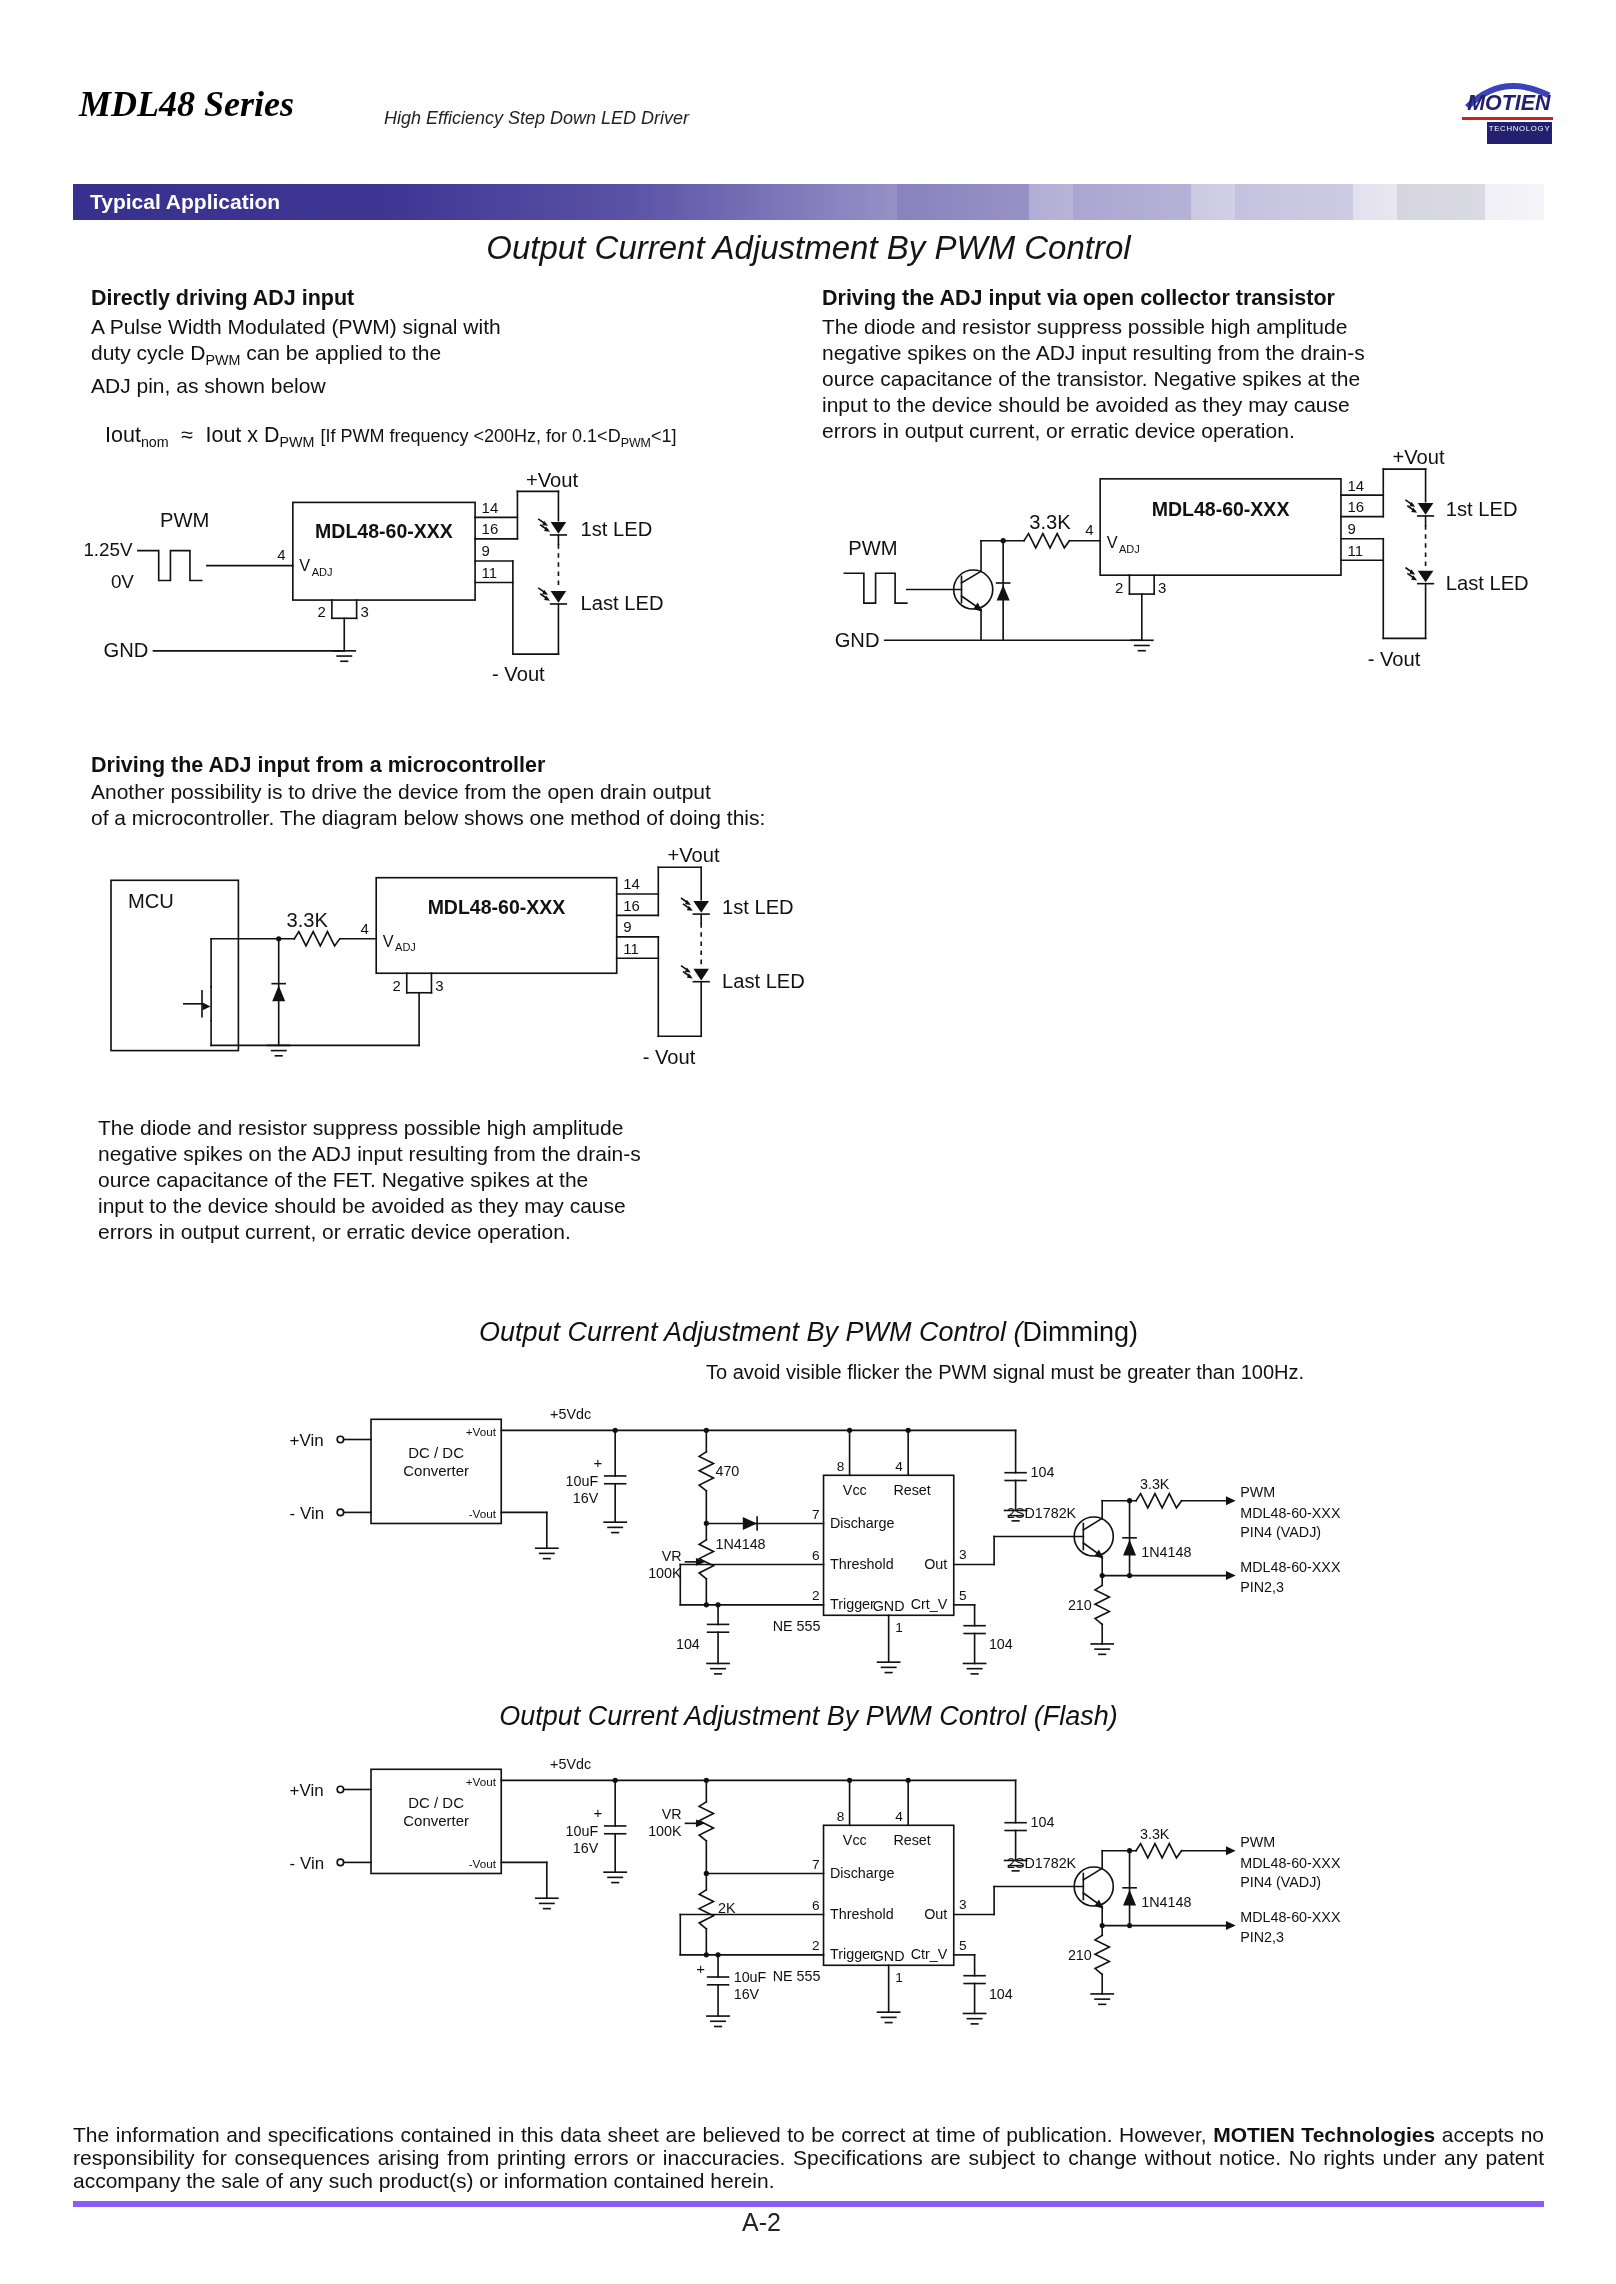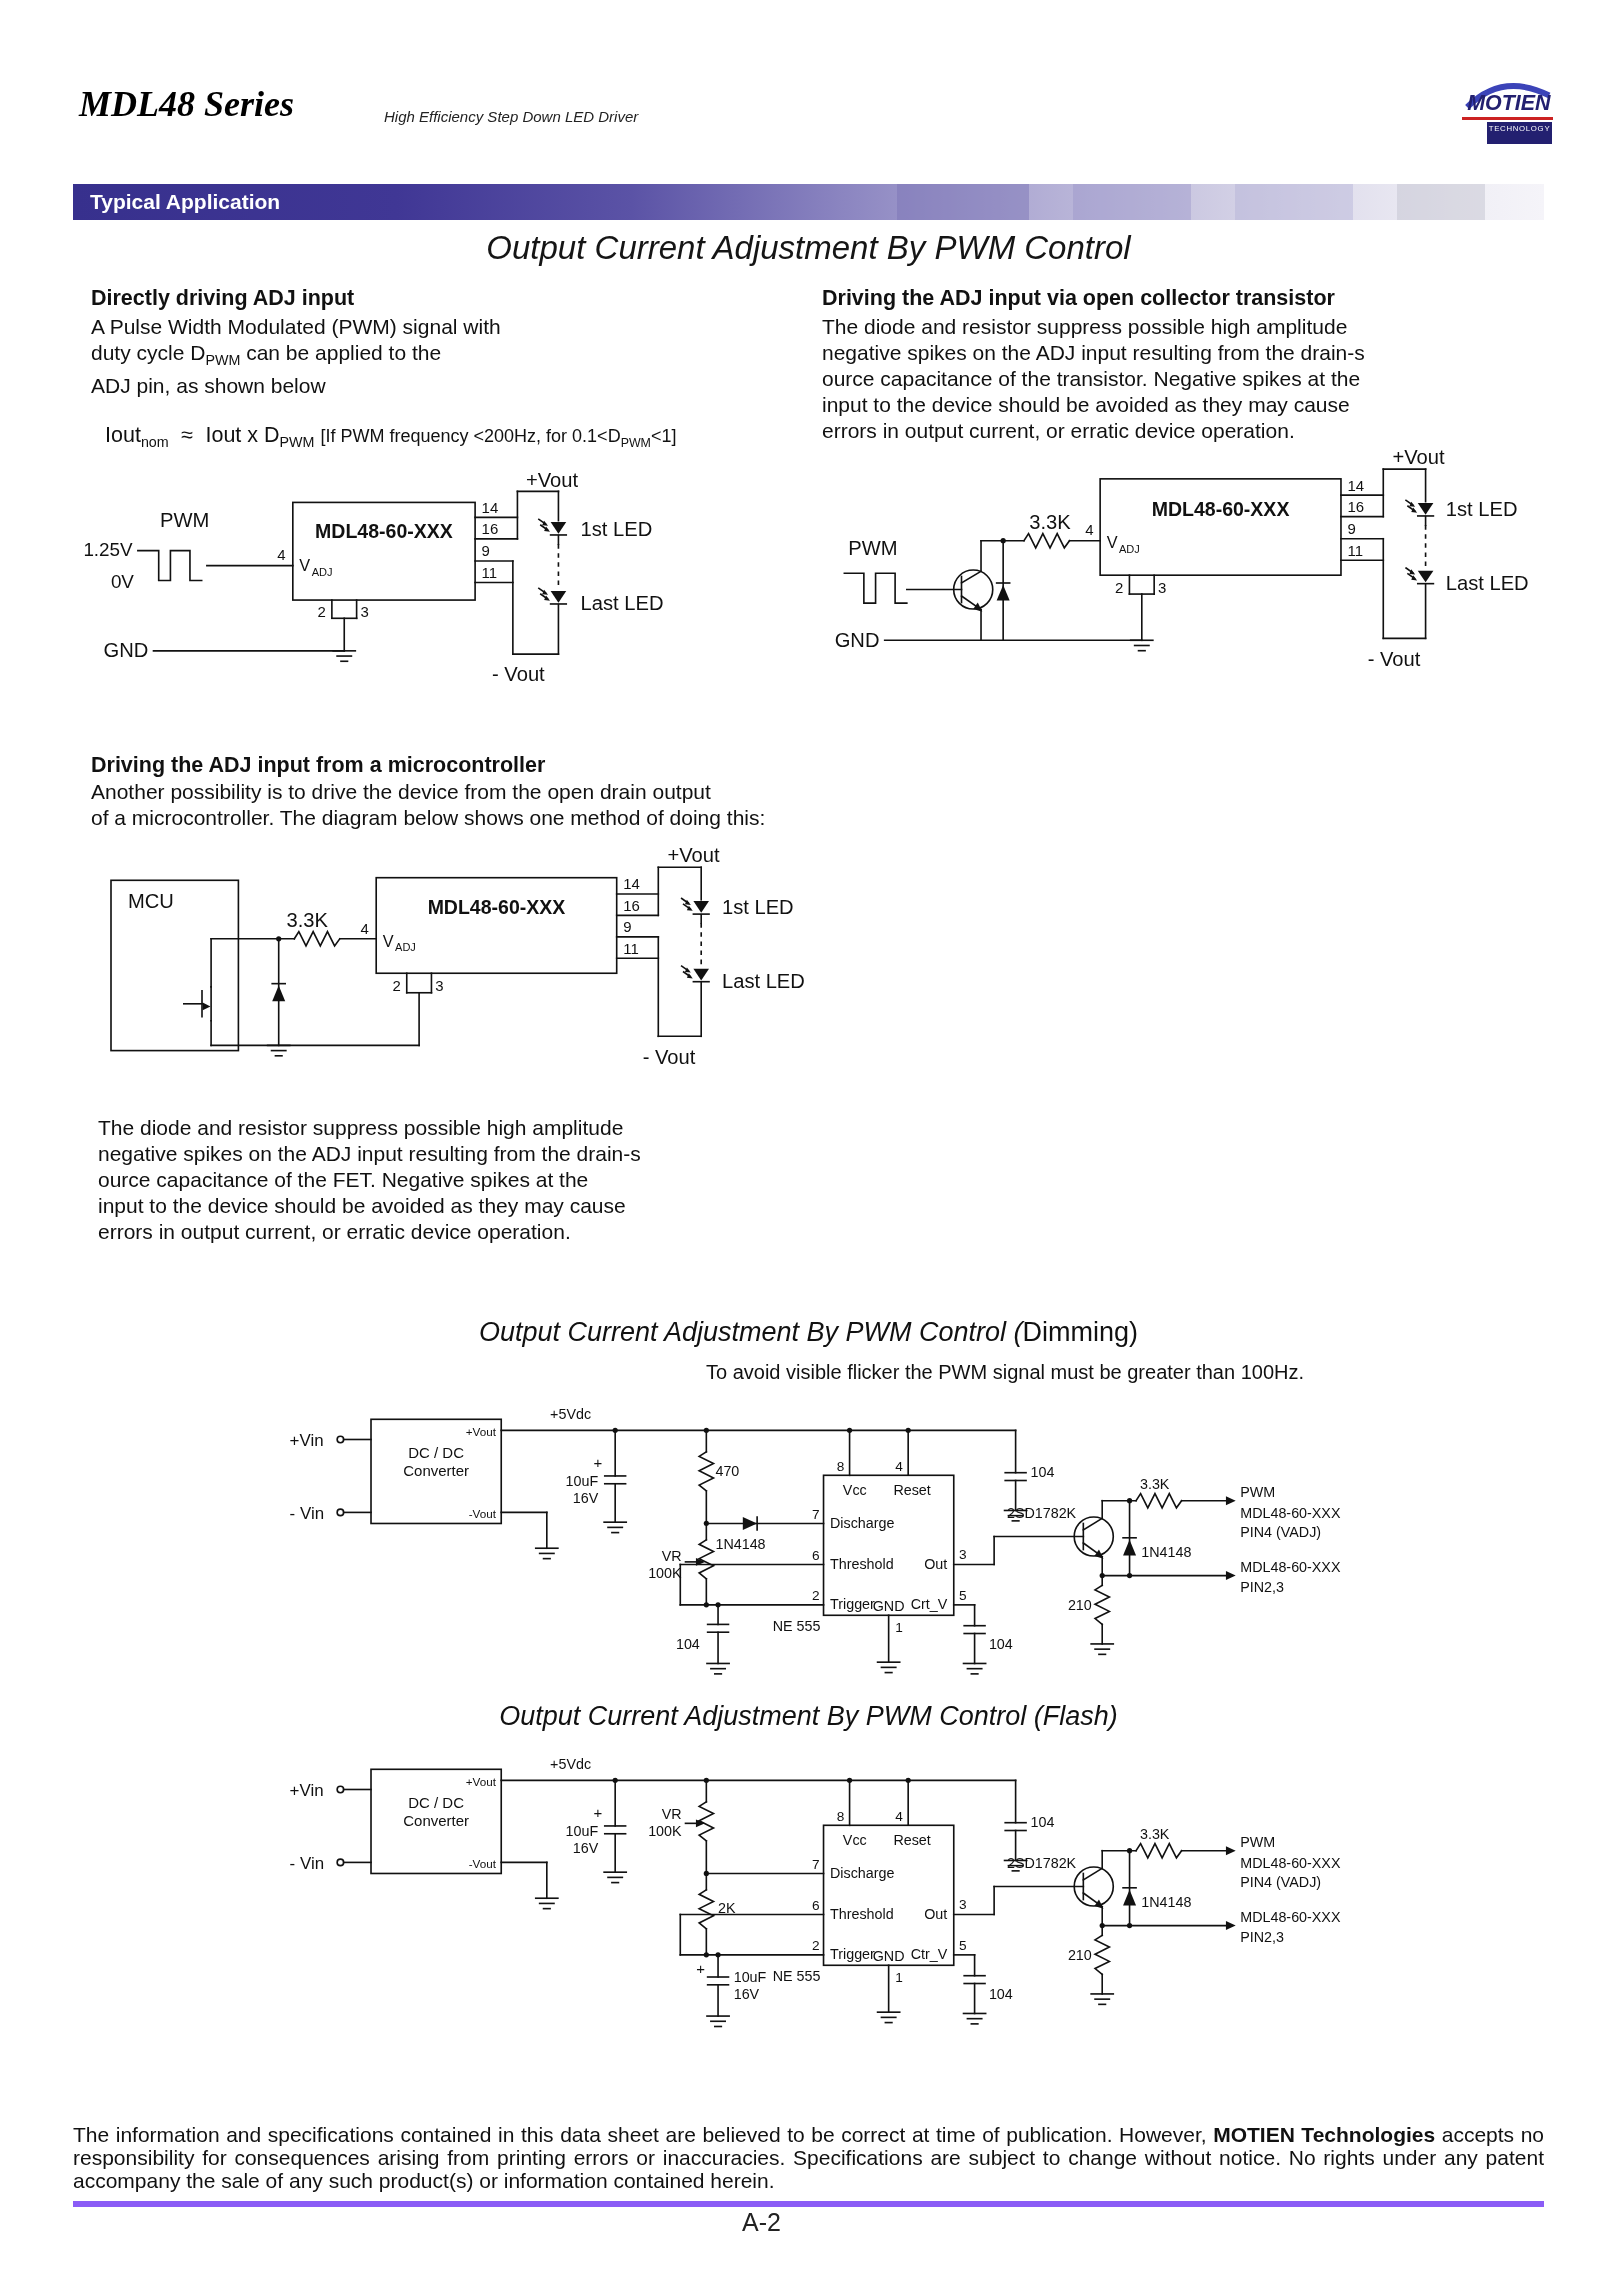--- a/index.html
+++ b/index.html
@@ -3,21 +3,21 @@
 <meta charset="utf-8">
 <style>
   * { margin:0; padding:0; box-sizing:border-box; }
   html,body { background:#ffffff; }
   .page { position:relative; width:1617px; height:2284px; background:#fff;
           font-family:"Liberation Sans", sans-serif; color:#111; overflow:hidden;padding-left:8px; }
   .abs { position:absolute; }
 
   
   .series { font-family:"Liberation Serif", serif; font-style:italic; font-weight:bold; font-size:36px; color:#000; }
-  .subtitle { font-style:italic; font-size:15px; color:#222; }
+  .subtitle { font-style:italic; font-size:18px; color:#222; }
   .logo-box { width:91px; }
   .logo-red { height:3.3px; background:#cc2222; margin-top:-3.9px; }
   .logo-bar { margin-top:2px; margin-left:25px; width:65px; height:22px; background:#232070;
               color:#fff; font-size:7.8px; text-align:center; line-height:14.3px; letter-spacing:0.7px; }
 
   
   .banner { left:73px; top:184px; width:1471px; height:36px;
             background:linear-gradient(90deg,#37308d 0%,#403795 22%,#5b53a6 38%,#8a84c0 52%,#aca7d2 63%,#c7c4df 74%,#dddbeb 84%,#efeef5 94%,#f5f4f9 100%);
             overflow:hidden; }
   .banner-text { position:absolute; left:17px; top:0; line-height:36px; color:#fff; font-weight:bold; font-size:21px; }

